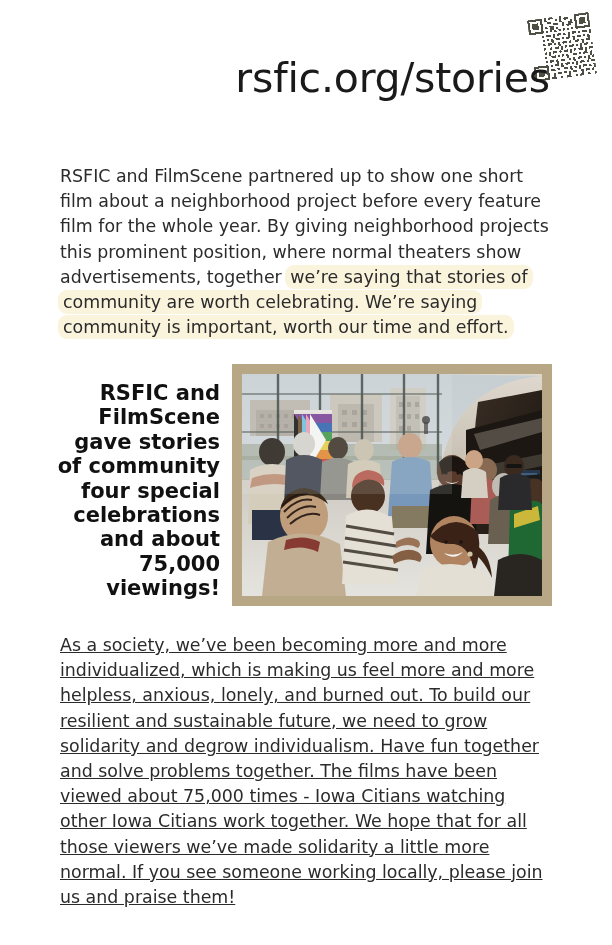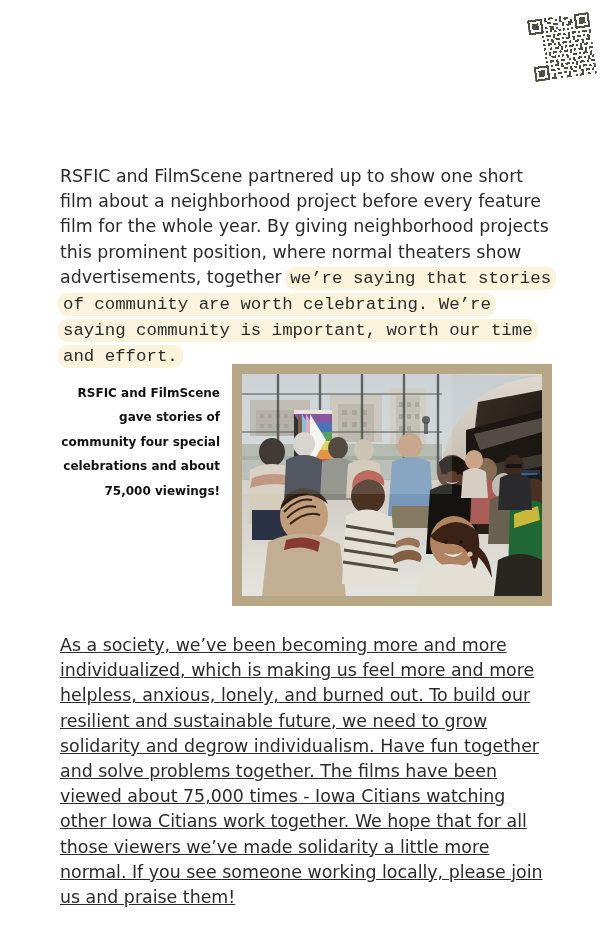--- a/index.html
+++ b/index.html
@@ -66,32 +66,31 @@
   .para-top { top: 164px; }
   .para-bottom { top: 633px; width: 494px; text-decoration: underline; }
 
   .hl {
     background: #faf4dd;
     border-radius: 9px;
     box-decoration-break: clone;
     -webkit-box-decoration-break: clone;
     padding: 2px 5px;
     margin: 8px -2px;
-    font-family: Liberation Mono, monospace;
   }
 
   
   .callout {
     position: absolute;
     left: 48px;
     top: 381px;
     width: 172px;
     text-align: right;
     font-weight: bold;
-    font-size: 12px;
+    font-size: 21px;
     line-height: 24.4px;
     color: #111111;
   }
 
   
   .photo-frame {
     position: absolute;
     left: 232px;
     top: 364px;
     width: 320px;
@@ -260,20 +259,21 @@
             <rect x="12" y="28" width="1" height="1"></rect>
           <rect x="15" y="28" width="2" height="1"></rect>
             <rect x="19" y="28" width="1" height="1"></rect>
           <rect x="21" y="28" width="2" height="1"></rect>
             <rect x="25" y="28" width="1" height="1"></rect>
           <rect x="28" y="28" width="1" height="1"></rect>
         </g>
       </svg>
     </div>
 
+    <div class="headline">rsfic.org/stories</div>
   </div>
 
   <div class="para para-top">
     <span>RSFIC and FilmScene partnered up to show one short film about a neighborhood project before every feature film for the whole year. By giving neighborhood projects this prominent position, where normal theaters show advertisements, together </span><span class="hl">we’re saying that stories of community are worth celebrating. We’re saying community is important, worth our time and effort.</span>
   </div>
 
   <div class="callout">RSFIC and FilmScene gave stories of community four special celebrations and about 75,000 viewings!</div>
 
   <div class="photo-frame">
     <div class="photo-inner">

